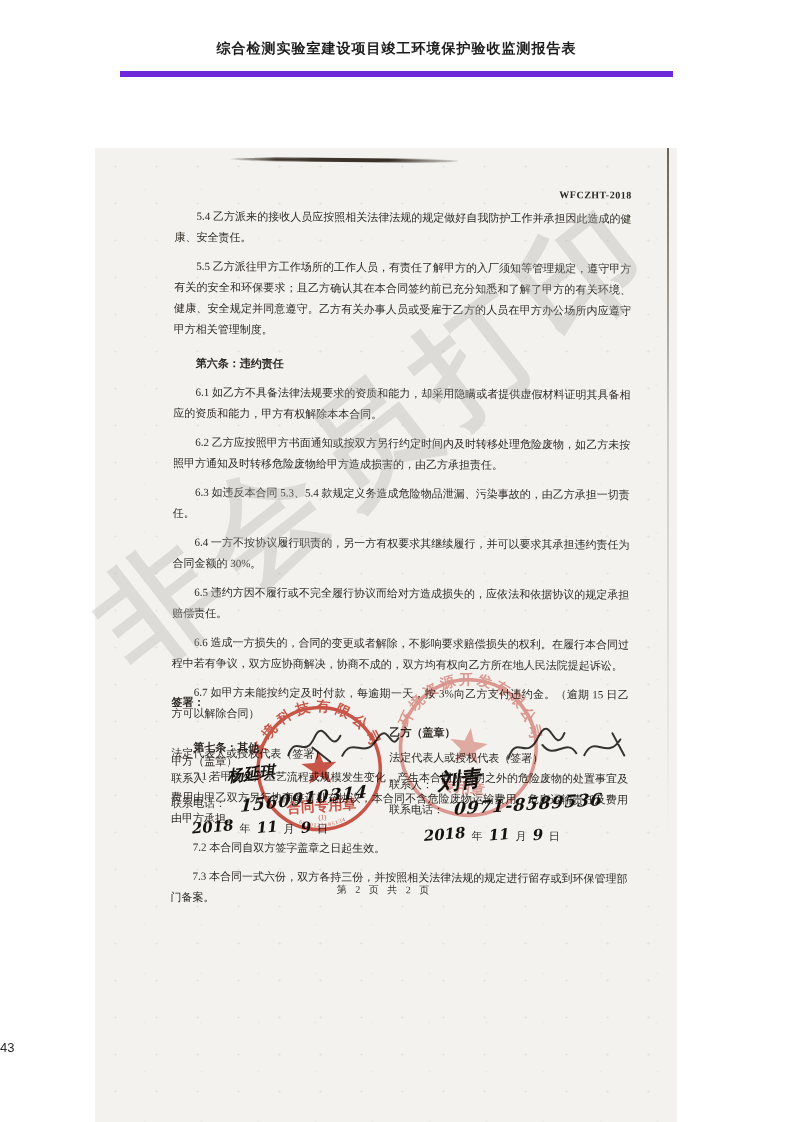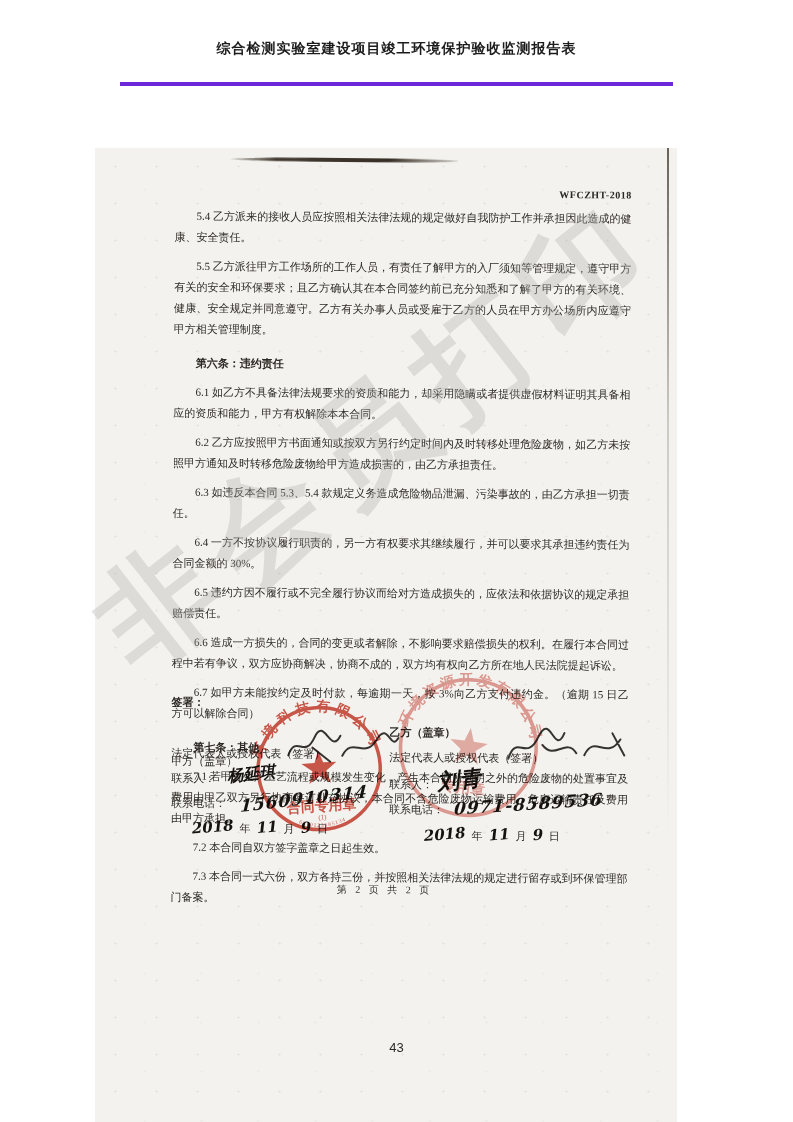--- a/index.html
+++ b/index.html
@@ -3,21 +3,21 @@
 <meta charset="utf-8">
 <style>
   html,body{margin:0;padding:0;}
   body{
     width:793px;height:1122px;position:relative;background:#ffffff;
     font-family:"Liberation Serif",serif;color:#2e2b27;overflow:hidden;
   }
   
   .report-header{
     position:absolute;left:120px;top:40px;width:553px;
-    border-bottom:4px solid #6d28d9;padding-bottom:24px;text-align:center;
+    border-bottom:6px solid #6d28d9;padding-bottom:13px;text-align:center;
   }
   .report-header .title{
     font-family:"Liberation Sans",sans-serif;font-weight:bold;
     font-size:14px;letter-spacing:1px;color:#1c1c1c;
   }
   
   .scan{
     position:absolute;left:95px;top:148px;width:582px;height:984px;
     background-color:#f4f2ee;
     background-image:
@@ -74,21 +74,21 @@
   
   .watermark{
     position:absolute;left:150px;top:566px;height:124px;line-height:124px;
     transform:rotate(-38deg);transform-origin:0 100%;
     font-family:"Liberation Sans",sans-serif;font-weight:bold;
     font-size:118px;letter-spacing:16px;color:#a8a8a8;opacity:.30;
     white-space:nowrap;pointer-events:none;
   }
   
   .page-number{
-    position:absolute;left:0;right:0;top:1040px;text-align:center;
+    position:absolute;left:0;right:0;top:1040px;text-align:left;
     font-family:"Liberation Sans",sans-serif;font-size:13px;color:#2b2b2b;
   }
 </style>
 </head>
 <body>
 
 <div class="report-header">
   <div class="title">综合检测实验室建设项目竣工环境保护验收监测报告表</div>
 </div>
 

